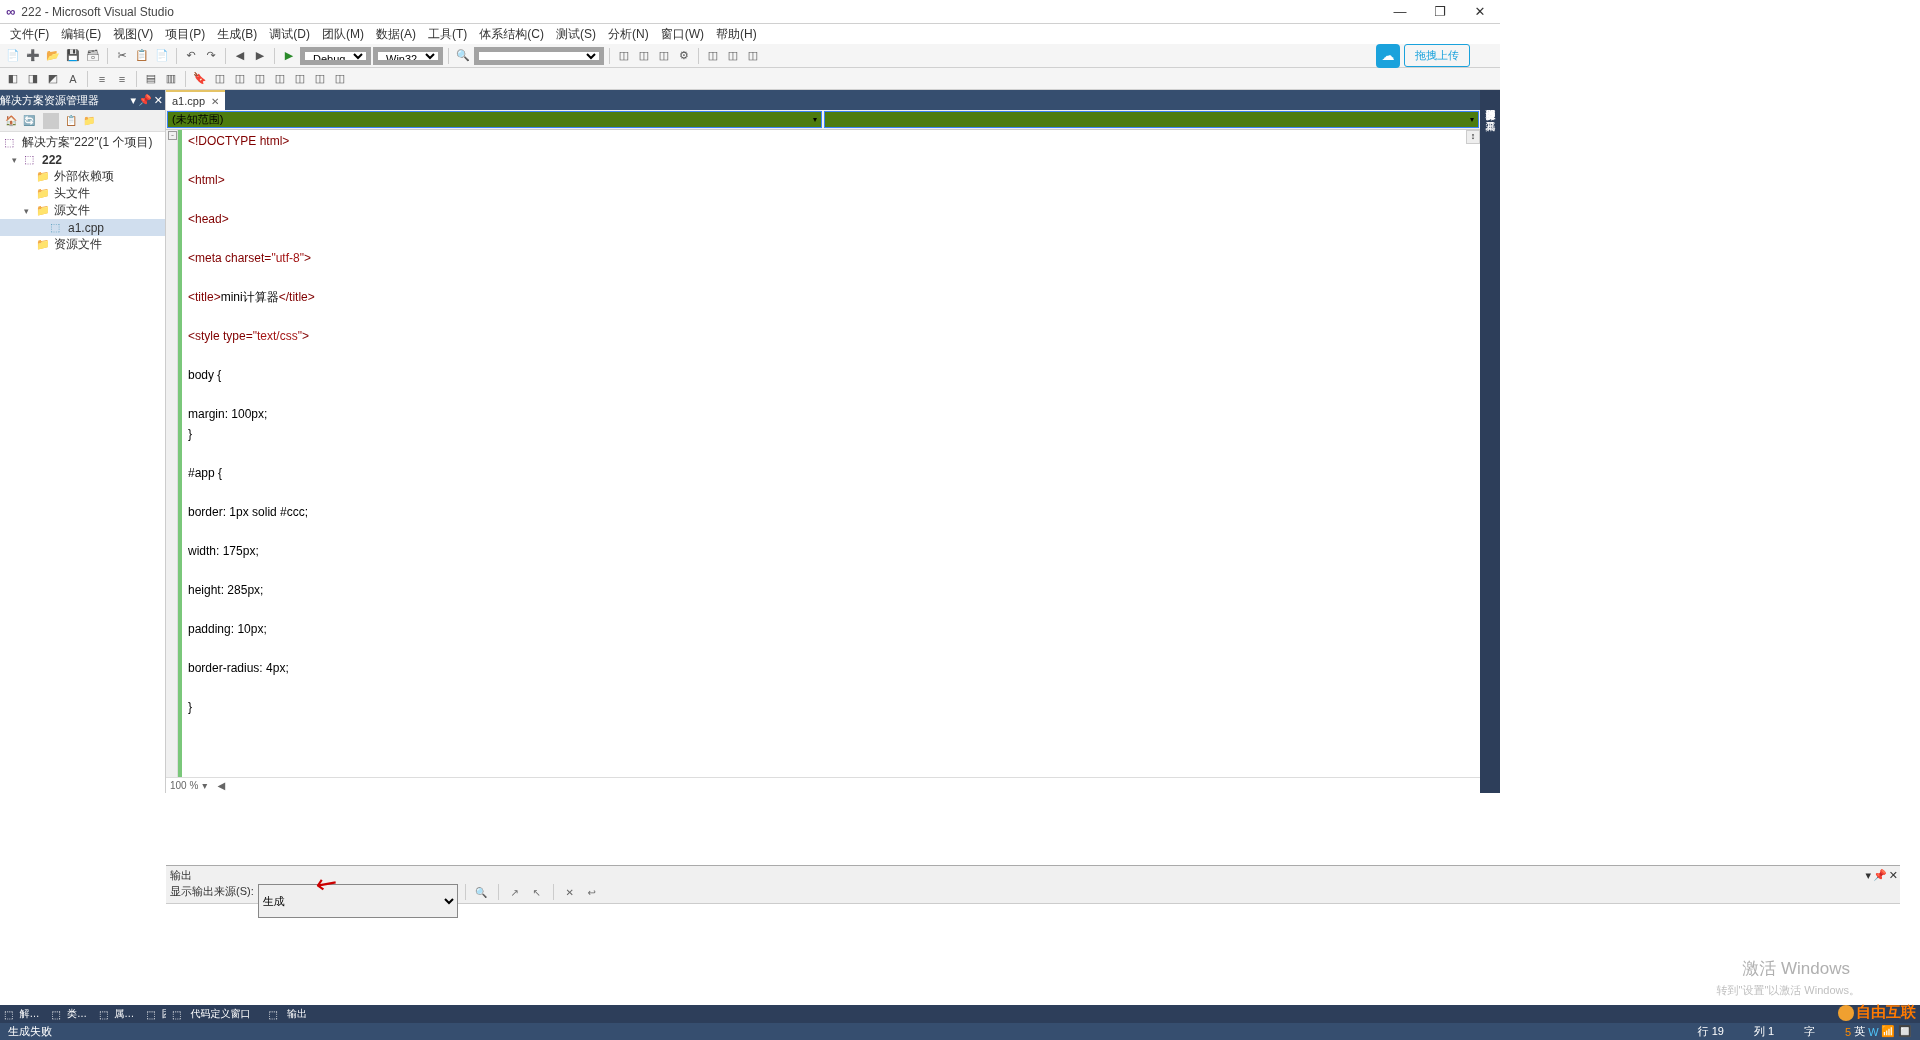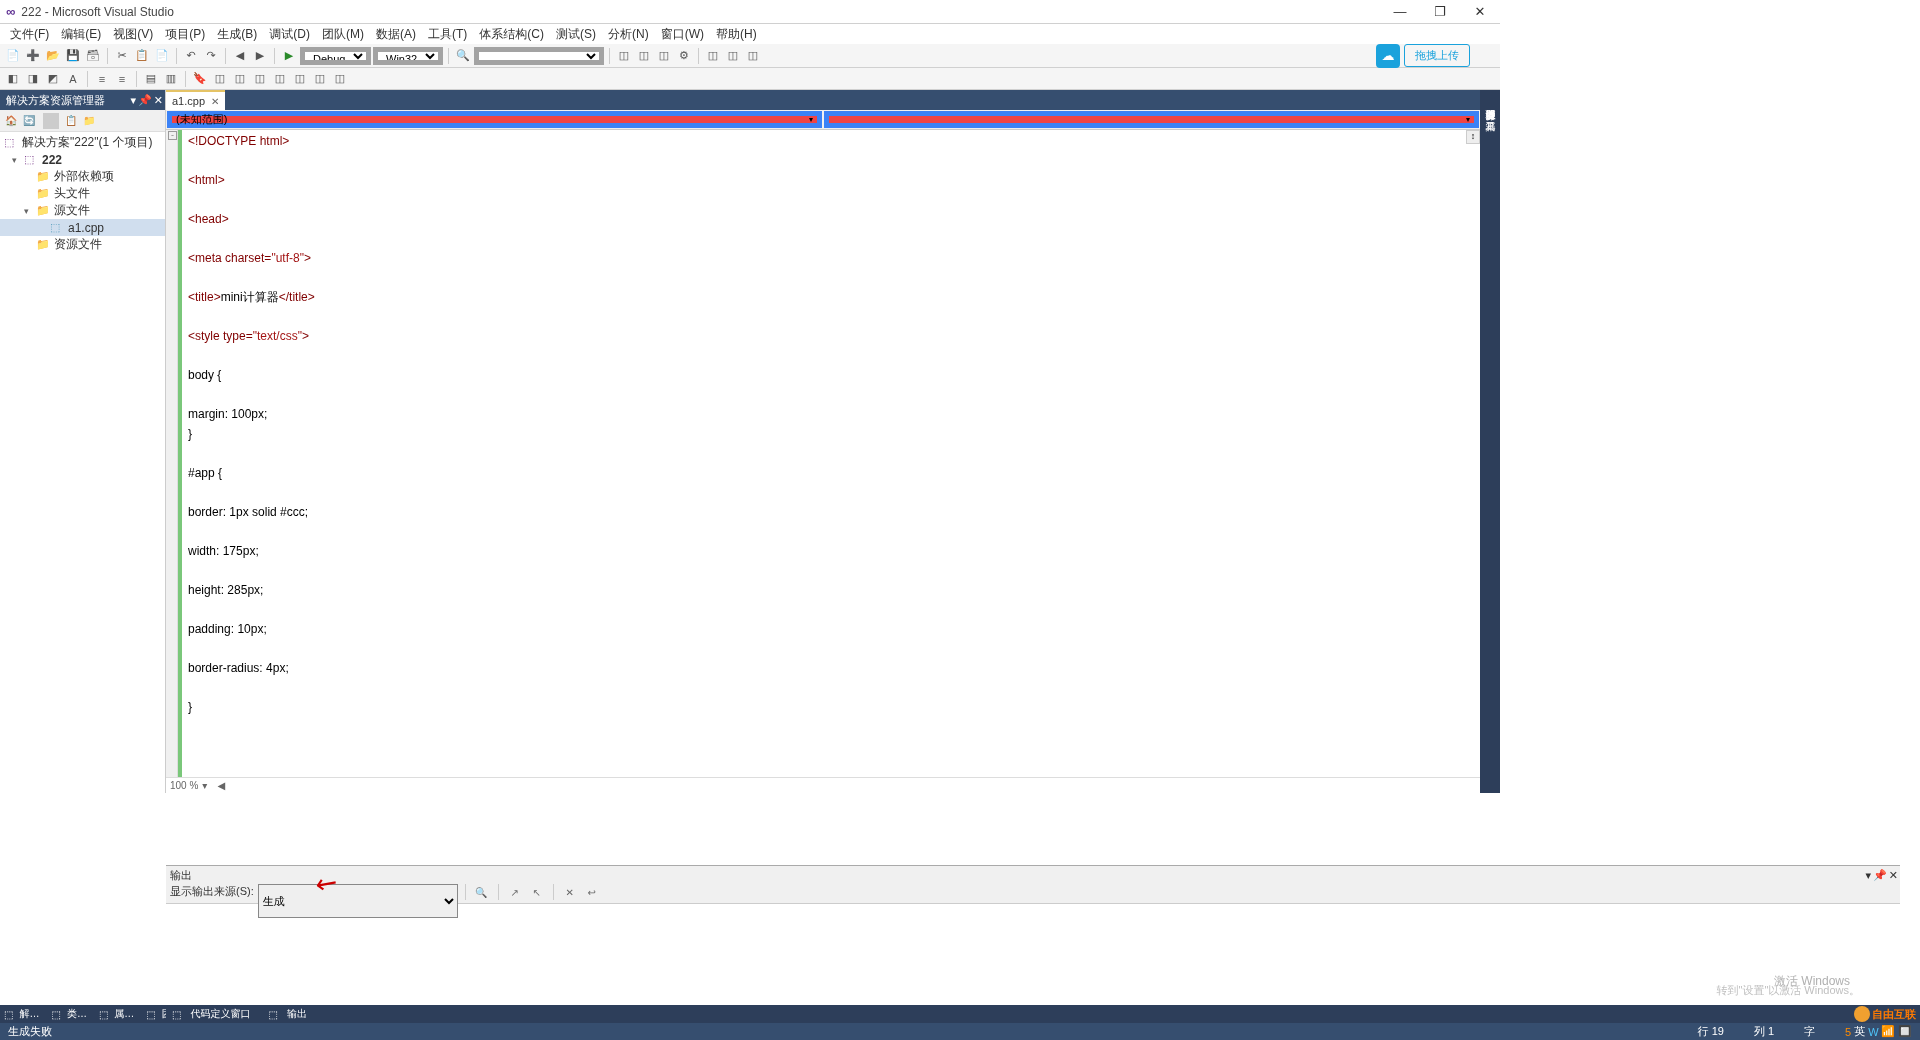--- a/index.html
+++ b/index.html
@@ -24,40 +24,40 @@
 .play-icon { color: #2a8a2a; }
 .upload-btn { margin-left: auto; margin-right: 30px; display: flex; align-items: center; gap: 4px; }
 .upload-cloud { width: 24px; height: 24px; background: #1aa2dc; border-radius: 4px; display: flex; align-items: center; justify-content: center; color: #fff; font-size: 13px; }
 .upload-text { padding: 3px 10px; border: 1px solid #1aa2dc; border-radius: 3px; color: #1aa2dc; font-size: 11px; }
 
 
 .main-container { display: flex; height: calc(100% - 109px); }
 
 
 .solution-panel { width: 166px; background: #fff; border-right: 1px solid #ccc; display: flex; flex-direction: column; }
-.panel-title { background: #364e6f; color: #fff; height: 20px; display: flex; align-items: center; padding-left: 6px; font-size: 11px; }
+.panel-title { background: #364e6f; color: #fff; height: 20px; display: flex; align-items: center; font-size: 11px; }
 .panel-title .pin { margin-left: auto; margin-right: 2px; display: flex; gap: 2px; }
 .panel-toolbar { height: 22px; background: #f0f0f0; border-bottom: 1px solid #ddd; display: flex; align-items: center; padding-left: 4px; gap: 2px; }
 .panel-toolbar span { width: 16px; height: 16px; display: inline-flex; align-items: center; justify-content: center; font-size: 10px; color: #666; }
 .tree { padding: 2px 0; font-size: 12px; color: #333; }
 .tree-item { display: flex; align-items: center; height: 17px; padding-left: 4px; cursor: pointer; }
 .tree-item.selected { background: #d0deee; }
 .tree-arrow { width: 12px; font-size: 9px; color: #666; }
 .tree-icon { width: 16px; font-size: 11px; margin-right: 2px; }
 .folder-icon { color: #dcb67a; }
 .purple-icon { color: #68217a; }
 .cpp-icon { color: #519aba; }
 
 
 .editor-area { flex: 1; display: flex; flex-direction: column; background: #2d3748; }
 .tab-strip { height: 20px; background: #364e6f; display: flex; align-items: flex-end; }
 .file-tab { height: 20px; background: #fff; border-top: 2px solid #e5c365; padding: 0 6px; display: flex; align-items: center; font-size: 11px; color: #333; gap: 6px; }
 .file-tab .close-x { font-size: 10px; color: #666; cursor: pointer; }
 .nav-bar { height: 20px; background: #f0f0f0; border-bottom: 1px solid #ccc; display: flex; }
-.nav-dropdown { flex: 1; border: 5px solid #3b82f6; background: #ef4444; font-size: 11px; padding: 0 4px; display: flex; align-items: center; margin: 1px; }
+.nav-dropdown { flex: 1; border: 1px solid #3b82f6; background: #4d7c0f; font-size: 11px; padding: 0 4px; display: flex; align-items: center; margin: 1px; }
 .nav-dropdown .dd-arrow { margin-left: auto; font-size: 8px; }
 
 .code-editor { flex: 1; background: #fff; display: flex; position: relative; overflow: hidden; }
 .margin-bar { width: 12px; background: #f0f0f0; border-right: 1px solid #ddd; }
 .change-bar { width: 4px; background: #7ac77a; }
 .code-content { flex: 1; padding: 2px 6px; font-family: Consolas, "Courier New", monospace; font-size: 12px; line-height: 19px; white-space: pre; color: #000; }
 .kw-str { color: #a31515; }
 .kw-tag { color: #800000; }
 .outline-btn { position: absolute; left: 2px; top: 1px; font-size: 9px; color: #888; width: 9px; height: 9px; border: 1px solid #999; text-align: center; line-height: 7px; }
 .scroll-corner { position: absolute; right: 0; top: 0; width: 14px; height: 14px; background: #eee; border: 1px solid #ccc; font-size: 9px; text-align: center; }
@@ -83,23 +83,23 @@
 .bottom-tabs { position: absolute; bottom: 17px; left: 0; height: 18px; background: #2d3e5a; display: flex; align-items: center; font-size: 10px; color: #fff; width: 166px; }
 .bottom-tabs span { padding: 0 4px; cursor: pointer; display: inline-flex; align-items: center; gap: 2px; }
 .bottom-tabs-right { position: absolute; bottom: 17px; left: 166px; right: 0; height: 18px; background: #2d3e5a; display: flex; align-items: center; font-size: 10px; color: #fff; }
 .bottom-tabs-right span { padding: 0 6px; cursor: pointer; display: inline-flex; align-items: center; gap: 3px; }
 
 
 .status-bar { position: absolute; bottom: 0; left: 0; right: 0; height: 17px; background: #364e6f; color: #fff; font-size: 11px; display: flex; align-items: center; padding: 0 8px; }
 .status-bar .right-info { margin-left: auto; display: flex; gap: 30px; align-items: center; }
 
 
-.watermark1 { position: absolute; right: 70px; bottom: 50px; color: #b0b0b0; font-size: 12px; pointer-events: none; }
+.watermark1 { position: absolute; right: 70px; bottom: 60px; color: #b0b0b0; font-size: 17px; pointer-events: none; }
 .watermark2 { position: absolute; right: 60px; bottom: 42px; color: #c0c0c0; font-size: 11px; pointer-events: none; }
-.logo-wm { position: absolute; right: 4px; bottom: 18px; display: flex; align-items: center; gap: 2px; font-size: 11px; }
+.logo-wm { position: absolute; right: 4px; bottom: 18px; display: flex; align-items: center; gap: 2px; font-size: 15px; }
 .logo-wm .logo-ico { width: 16px; height: 16px; background: #f0a030; border-radius: 50%; }
 .logo-wm .txt { color: #ff7a00; font-weight: bold; }
 .tray-icons { display: flex; gap: 3px; align-items: center; }
 .tray-icons span { font-size: 11px; }
 </style>
 </head>
 <body>
 
 <div class="titlebar">
   <span class="vs-logo">∞</span>

